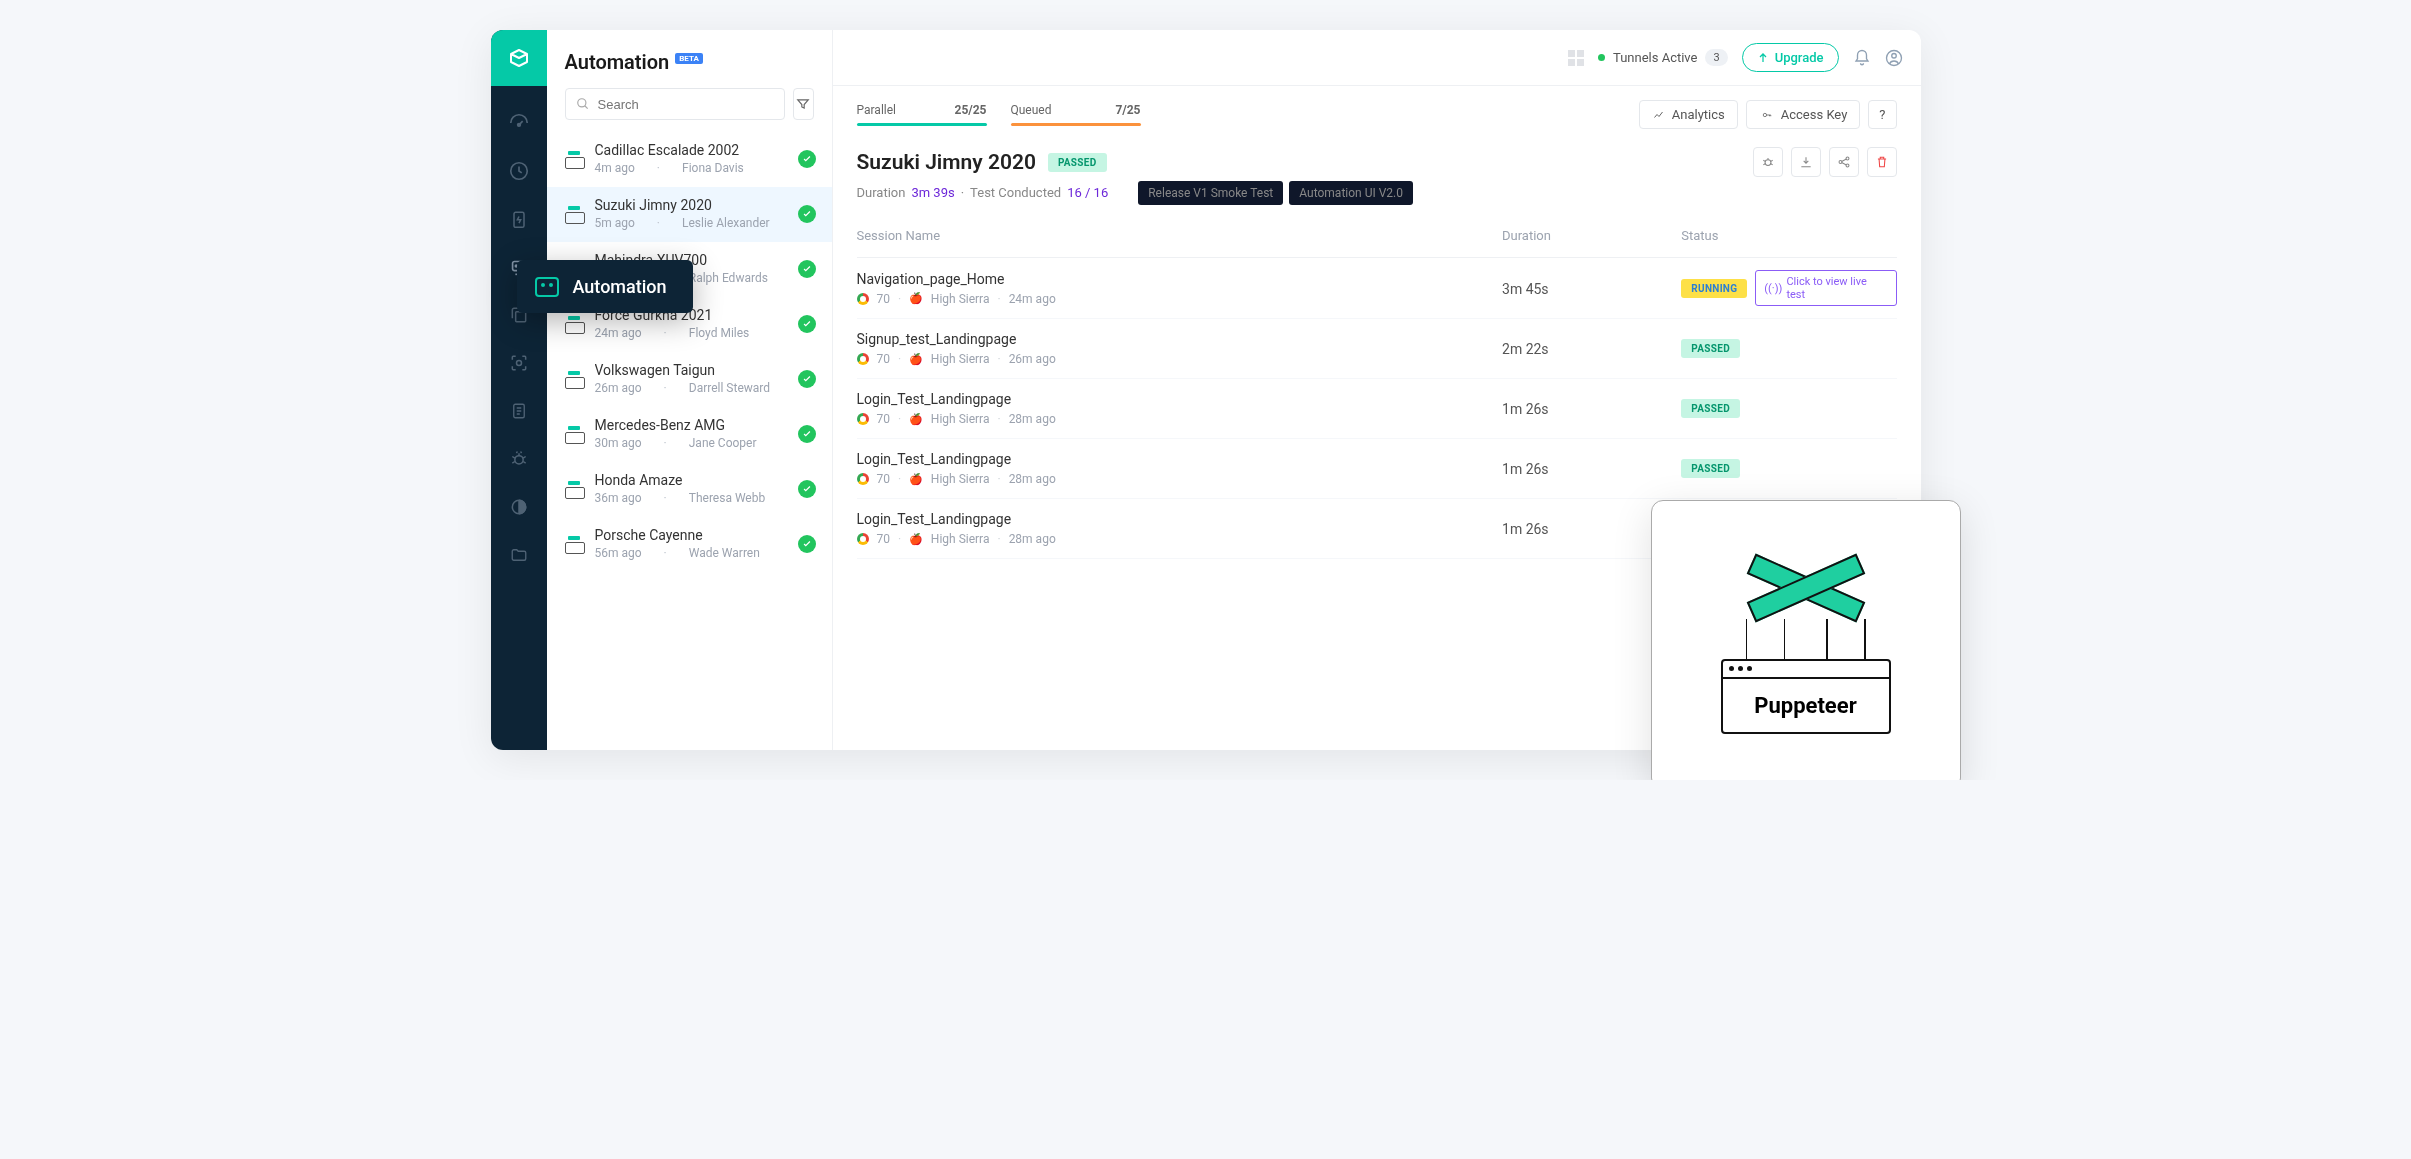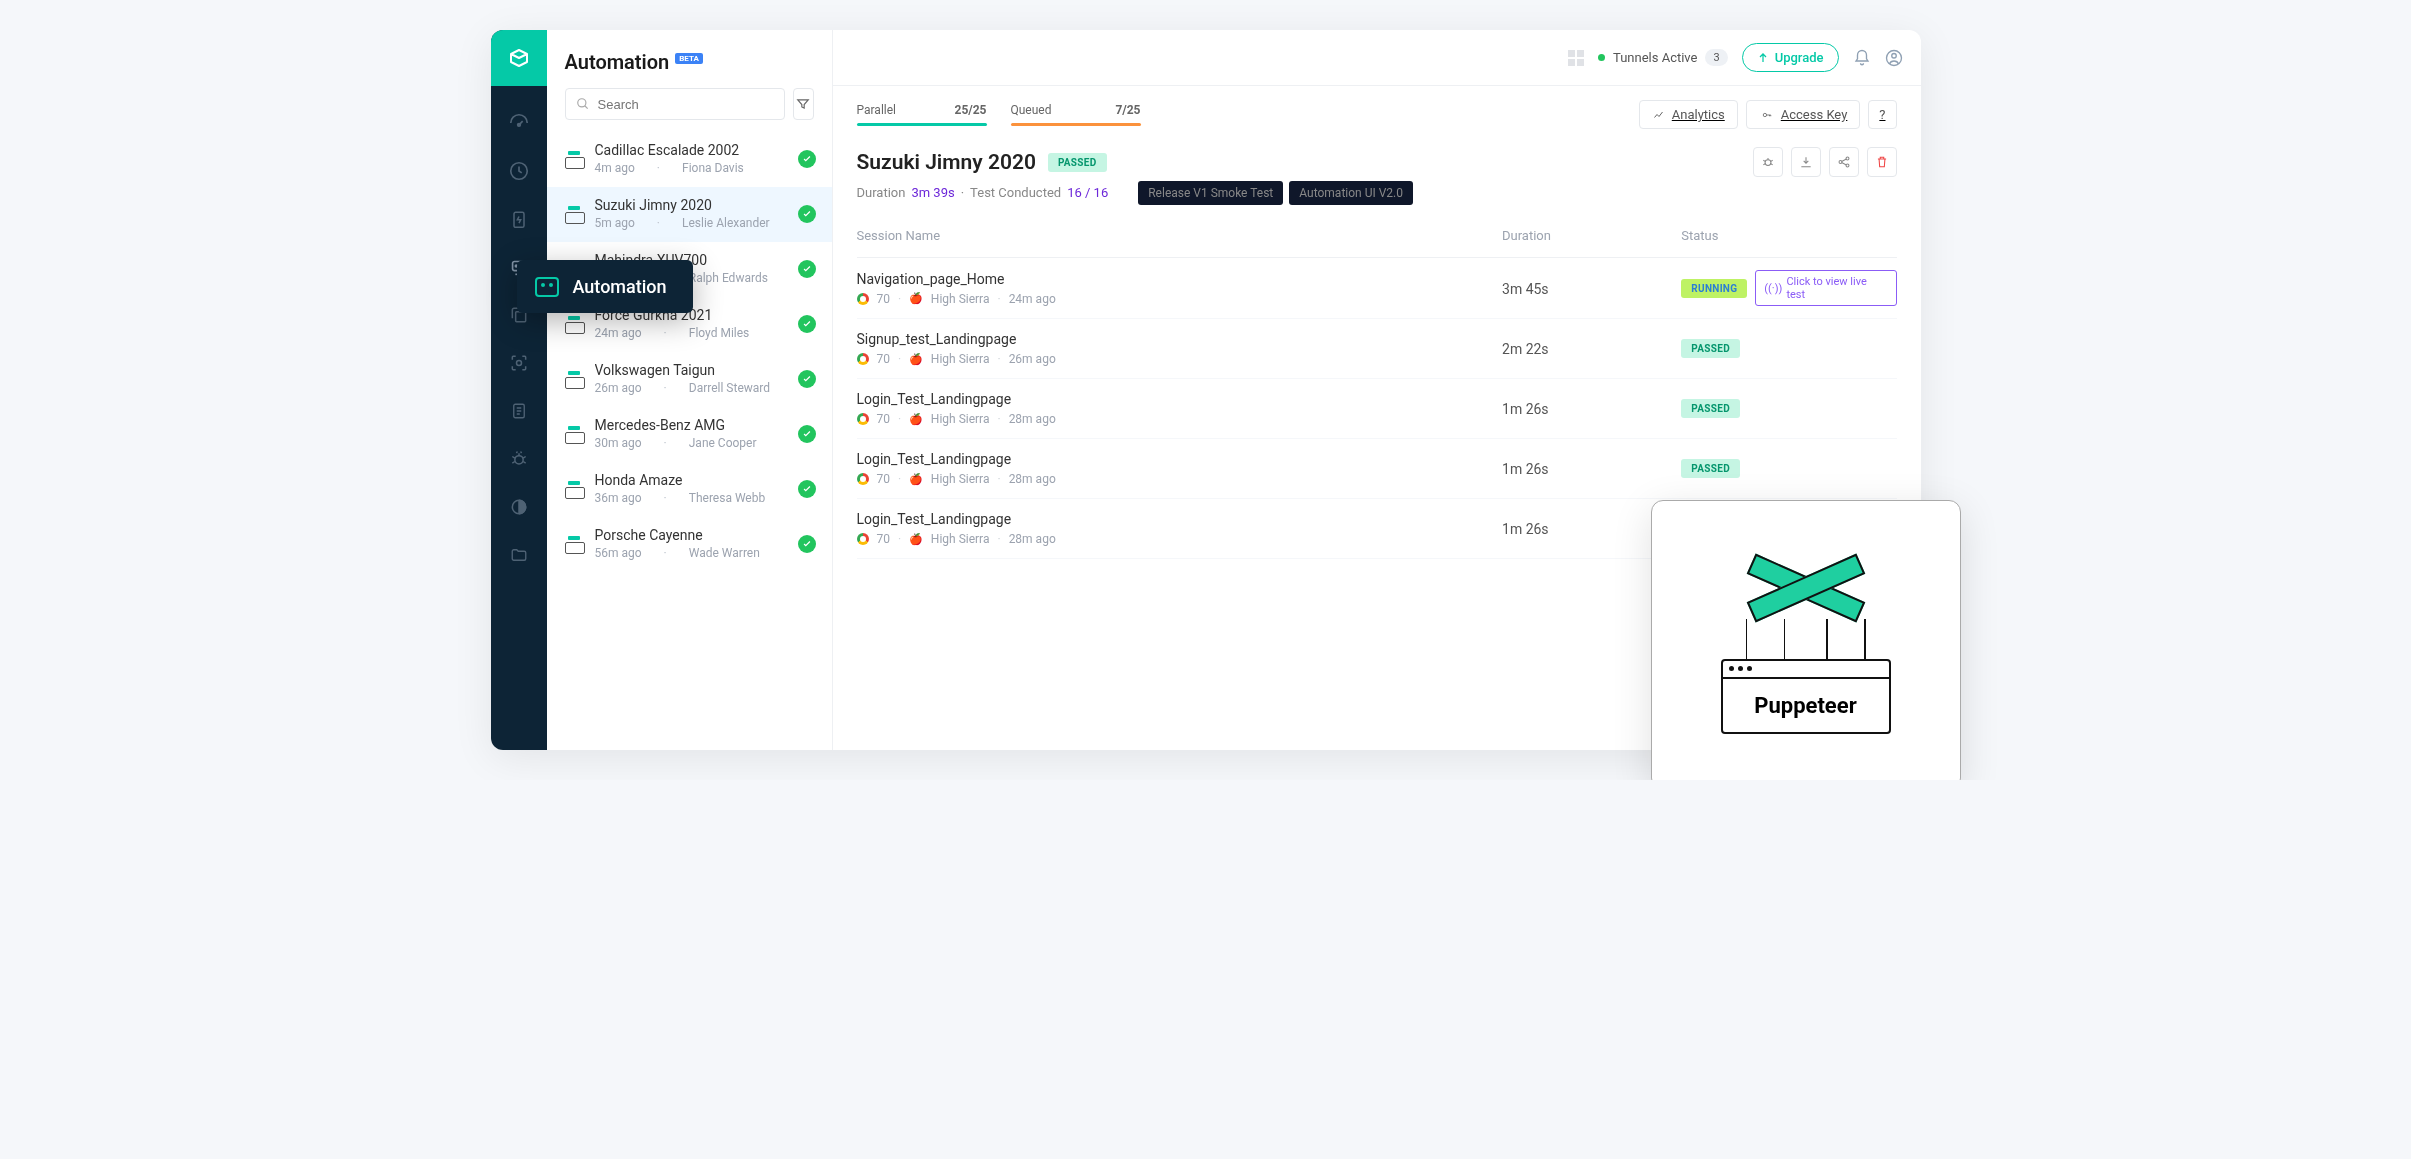--- a/index.html
+++ b/index.html
@@ -44,29 +44,29 @@
 .green-dot { width: 7px; height: 7px; background: #22c55e; border-radius: 50%; }
 .count-bubble { background: #eef1f5; color: #555; font-size: 11px; padding: 2px 8px; border-radius: 10px; }
 .upgrade-btn { display: flex; align-items: center; gap: 6px; border: 1.5px solid #05c9a7; color: #05c9a7; font-size: 13px; font-weight: 500; padding: 6px 14px; border-radius: 16px; cursor: pointer; }
 .top-icon { width: 18px; height: 18px; color: #8fa0b3; cursor: pointer; }
 .status-row { display: flex; align-items: center; padding: 14px 24px 0; gap: 24px; }
 .stat-blk { min-width: 130px; }
 .stat-lbls { display: flex; justify-content: space-between; font-size: 12px; color: #666; margin-bottom: 6px; }
 .stat-bar { height: 3px; border-radius: 2px; }
 .stat-bar.green { background: #05c9a7; }
 .stat-bar.orange { background: #fb923c; }
-.stat-actions { margin-left: auto; display: flex; gap: 8px; text-decoration: underline; }
+.stat-actions { margin-left: auto; display: flex; gap: 8px; }
 .chip-btn { display: flex; align-items: center; gap: 6px; border: 1px solid #e4e7eb; padding: 6px 12px; border-radius: 4px; font-size: 13px; color: #555; cursor: pointer; }
 .chip-btn.sq { padding: 6px 10px; }
 .detail-head { padding: 18px 24px 10px; }
 .dh-row1 { display: flex; align-items: center; gap: 12px; }
 .dh-title { font-size: 21px; font-weight: 600; color: #222; }
 .pill { font-size: 10px; font-weight: 700; padding: 4px 10px; border-radius: 3px; letter-spacing: 0.3px; }
 .pill.passed { background: #c5f5e3; color: #05966d; }
-.pill.running { background: #bef264; color: #2b7fd5; }
+.pill.running { background: #fde047; color: #2b7fd5; }
 .dh-actions { margin-left: auto; display: flex; gap: 8px; }
 .sq-btn { width: 30px; height: 30px; border: 1px solid #e4e7eb; border-radius: 4px; display: flex; align-items: center; justify-content: center; color: #888; cursor: pointer; }
 .sq-btn.danger { color: #ef4444; }
 .dh-row2 { display: flex; align-items: center; gap: 6px; margin-top: 8px; font-size: 13px; color: #888; }
 .dh-row2 .val { color: #6d28d9; }
 .tag-chip { background: #0f172a; color: #888; font-size: 12px; padding: 5px 10px; border-radius: 3px; }
 .tabs { display: flex; gap: 28px; padding: 8px 24px 0; border-bottom: 1px solid #eef0f3; }
 .tab { padding: 10px 2px; font-size: 13.5px; color: #666; cursor: pointer; border-bottom: 2px solid transparent; }
 .tab.active { color: #05c9a7; border-bottom-color: #05c9a7; font-weight: 500; }
 .table { padding: 0 24px; }

